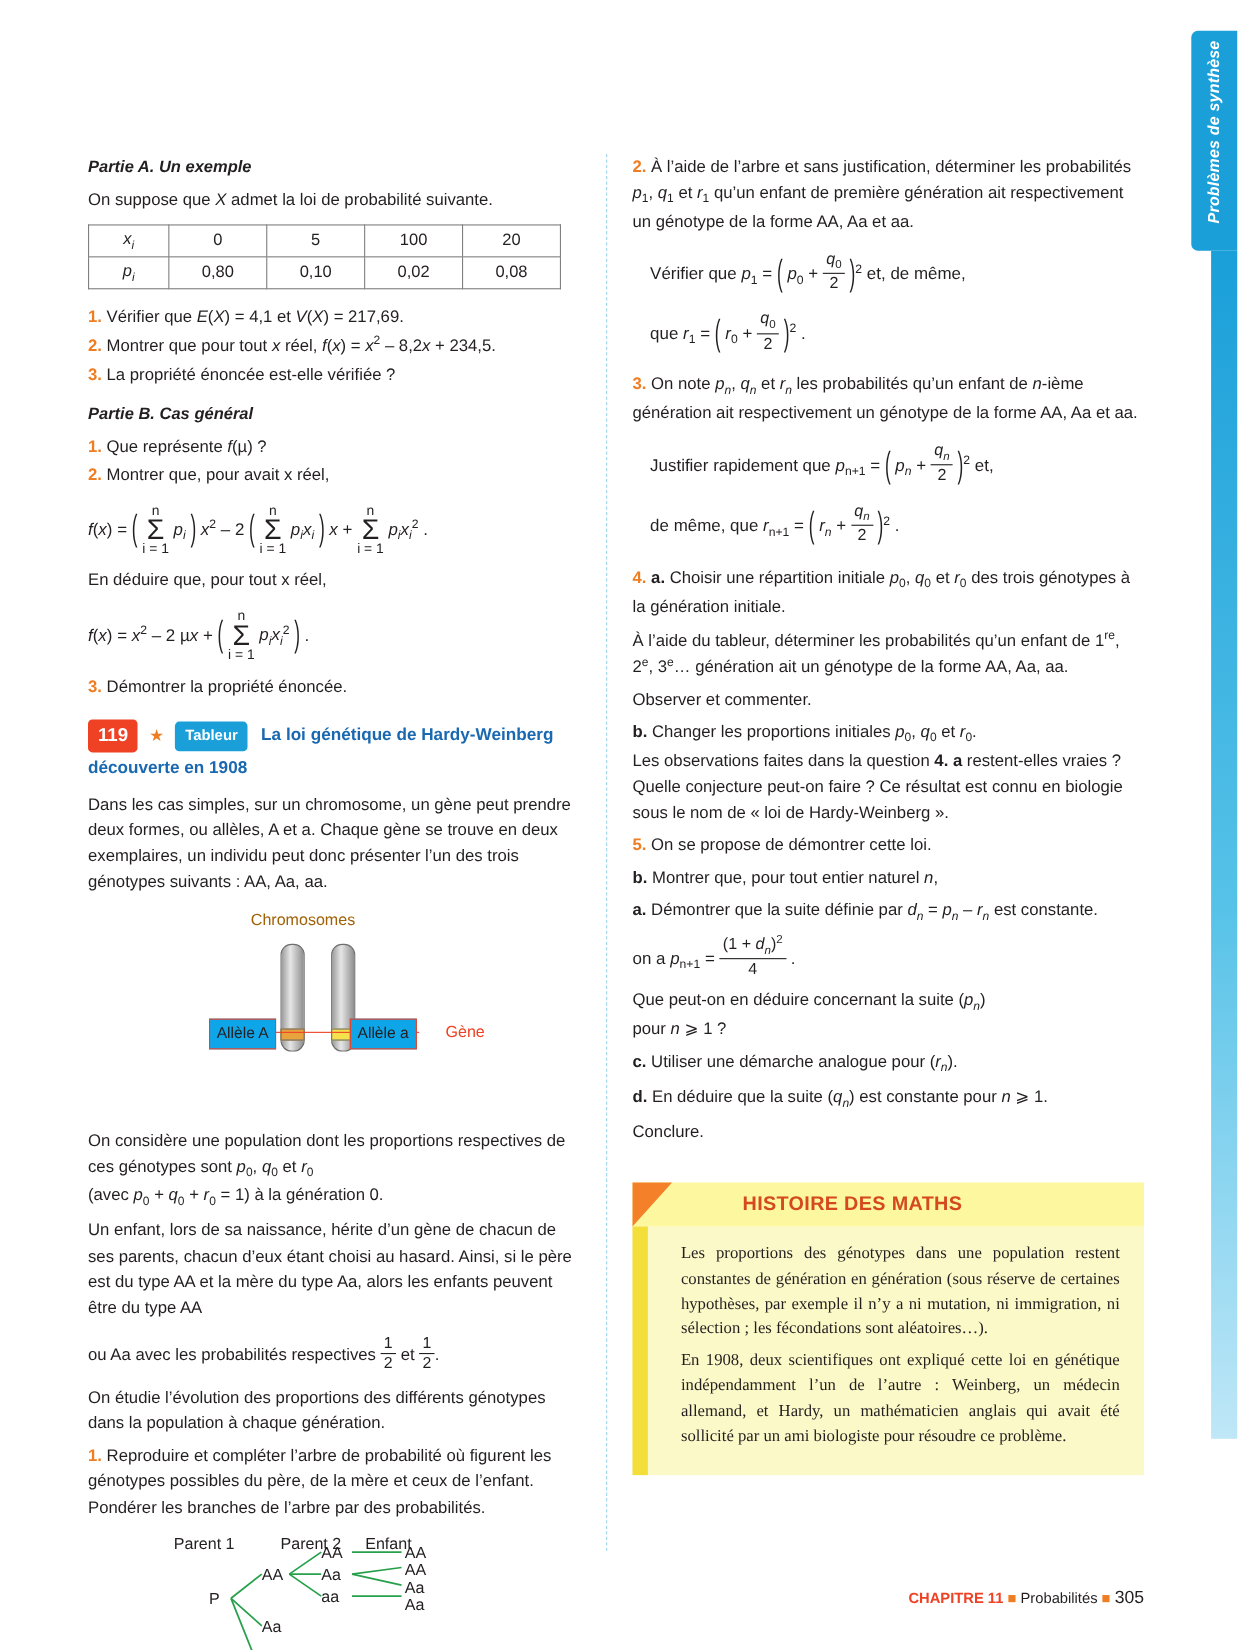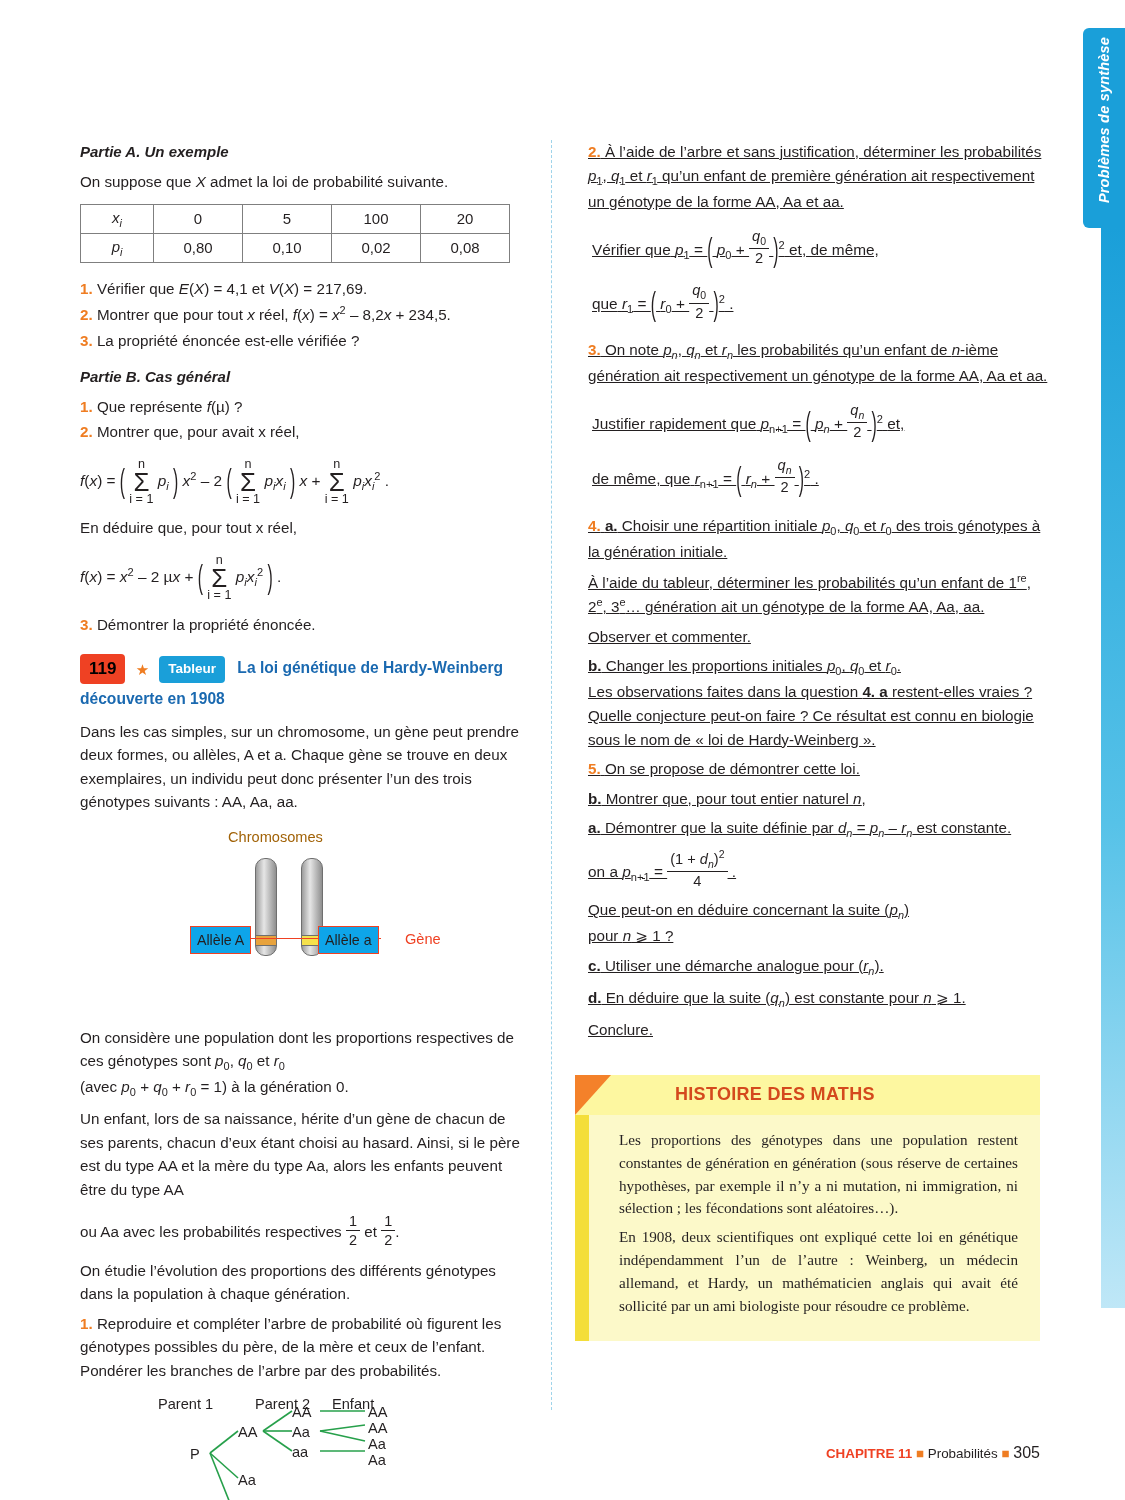--- a/index.html
+++ b/index.html
@@ -27,21 +27,21 @@
   .side-strip{
     position:absolute; right:0; top:228px; width:24px; height:1080px;
     background:linear-gradient(to bottom,#1a9fd9 0%, #56c2e8 55%, #bfe7f7 100%);
   }
   
   .col{
     position:absolute; top:140px;
     font-size:15.2px; line-height:1.55;
   }
   .col-left{ left:80px; width:448px; }
-  .col-right{ left:588px; width:465px;text-decoration:underline; }
+  .col-right{ left:575px; width:465px; }
   .divider{
     position:absolute; left:551px; top:140px; height:1270px;
     border-left:1px dashed #9fd4ea;
   }
   h3.part{
     font-size:15px; font-weight:bold; margin:0 0 7px 0;font-style:italic;
   }
   p{ margin:0 0 6px 0; }
   .num{ color:#ef7d22; font-weight:bold; }
   i, .it{ font-style:italic; }
@@ -51,35 +51,35 @@
   table.stats{
     border-collapse:collapse; margin:10px 0 14px 0; width:430px;
     font-size:15px;
   }
   table.stats td{
     border:1px solid #7f7f7f; height:28px; text-align:center; padding:0 6px;
   }
   table.stats td.lab{ width:60px; }
 
   
-  .math{ font-size:15.4px; margin:6px 0 8px 4px; }
+  .math{ font-size:15.4px; margin:6px 0 8px 16px; }
   .frac{ display:inline-block; vertical-align:-0.55em; text-align:center; font-size:.95em; }
   .frac .n{ display:block; padding:0 3px; border-bottom:1px solid #231f20; line-height:1.25; }
   .frac .d{ display:block; padding:0 3px; line-height:1.25; }
   sub{ font-size:.72em; }
   sup{ font-size:.72em; }
   .par{ display:inline-block; transform:scaleY(2.1); font-size:1.02em; vertical-align:-0.06em;}
   .sum{ display:inline-block; text-align:center; vertical-align:middle; font-size:.82em; line-height:1.05; }
   .sum .top{ display:block; }
   .sum .sig{ display:block; font-size:2.05em; line-height:.85; }
   .sum .bot{ display:block; }
 
   
   .exno{
-    display:inline-block; background:#ef4123; color:#000000; font-weight:bold;
+    display:inline-block; background:#ef4123; color:#ffffff; font-weight:bold;
     border-radius:4px; padding:2px 9px; font-size:17px; vertical-align:middle;
   }
   .star{ color:#ef7d22; font-size:15px; margin:0 6px; vertical-align:middle;}
   .tableur{
     display:inline-block; background:#1a9fd9; color:#fff; font-weight:bold;
     border-radius:4px; padding:3px 9px; font-size:13.5px; vertical-align:middle;
   }
   .extitle{ color:#1a69b0; font-weight:bold; font-size:15.6px; }
 
   

